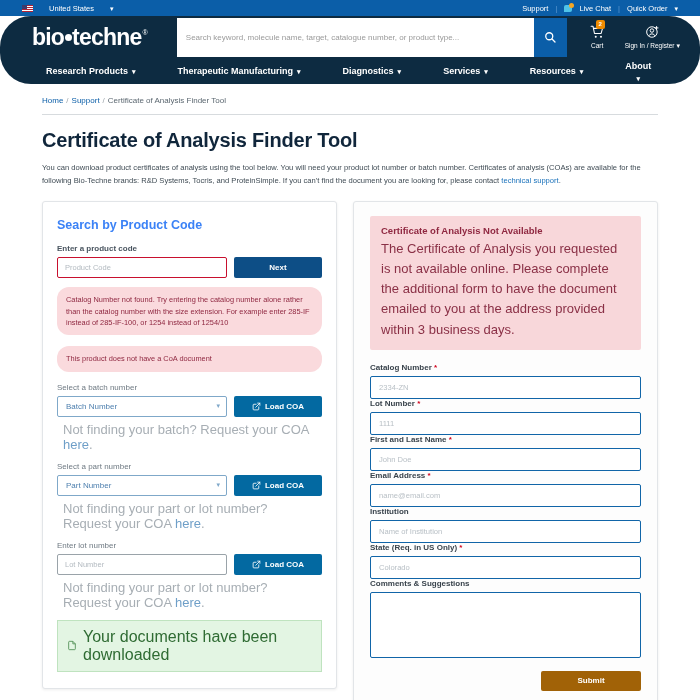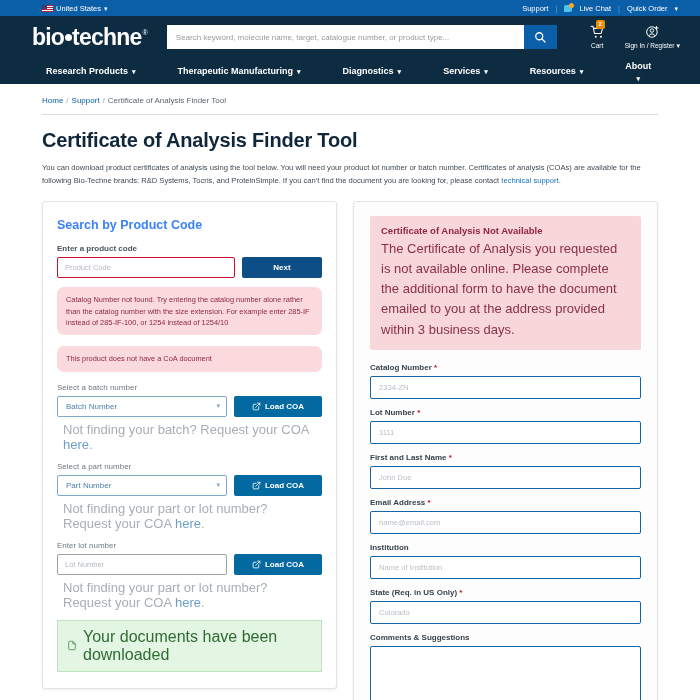--- a/index.html
+++ b/index.html
@@ -14,22 +14,22 @@
   .utility-bar {
     height: 16px;
     background: #0b5ea8;
     display: flex;
     align-items: center;
     font-size: 7.5px;
     color: #ffffff;
     padding: 0 14px;
   }
   .country-sel {
-    display: flex; align-items: center; gap: 3px;
-    margin-left: 28px;
+    display: flex; align-items: center; gap: 16px;
+    margin-left: 8px;
   }
   .flag {
     width: 11px; height: 7px;
     background:
       linear-gradient(#b22234 0 14%, #fff 14% 28%, #b22234 28% 42%, #fff 42% 57%,
                       #b22234 57% 71%, #fff 71% 85%, #b22234 85% 100%);
     position: relative; display: inline-block;
   }
   .flag::before {
     content: ""; position: absolute; left: 0; top: 0;
@@ -48,20 +48,21 @@
   .chat-icon::after {
     content: ""; position: absolute; right: -2px; top: -2px;
     width: 5px; height: 5px; background: #f5a623; border-radius: 50%;
   }
   .caret { font-size: 7px; line-height: 1; }
 
   
   .site-header {
     background: #0d2b41;
     padding: 0 14px;
+    border-radius: 31px;
   }
   .header-row {
     height: 42px;
     display: flex;
     align-items: center;
     gap: 14px;
   }
   .logo {
     display: flex; align-items: baseline;
     color: #ffffff;
@@ -80,22 +81,22 @@
     position: relative; top: -4px;
   }
   .logo .tm {
     font-size: 7px; font-weight: normal;
     position: relative; top: -10px; margin-left: 1px;
   }
   .search-wrap {
     flex: 1;
     max-width: 390px;
     display: flex;
-    height: 24px;
-    margin-left: 6px;
+    height: 39px;
+    margin-left: 16px;
   }
   .search-input {
     flex: 1;
     border: none;
     background: #ffffff;
     font-size: 8px;
     padding: 0 9px;
     color: #333;
     font-family: "Liberation Sans", sans-serif;
     outline: none;
@@ -227,26 +228,26 @@
   .btn {
     border: none;
     border-radius: 2px;
     font-size: 8px;
     font-weight: bold;
     color: #ffffff;
     cursor: pointer;
     font-family: "Liberation Sans", sans-serif;
     display: flex; align-items: center; justify-content: center; gap: 4px;
   }
-  .btn-next { background: #0d4e86; width: 80px; height: 21px; }
+  .btn-next { background: #0d4e86; width: 88px; height: 21px; }
   .btn-loadcoa { background: #0369a1; width: 88px; height: 21px; }
   .btn-submit { background: #a16207; width: 100px; height: 20px; }
 
   .alert {
-    border-radius: 7px;
+    border-radius: 12px;
     font-size: 7.4px;
     line-height: 1.55;
     padding: 7px 9px;
     margin: 9px 0 11px;
   }
   .alert-danger { background: #fadadd; color: #8f2740; }
   .alert-success {
     background: #e3f5e3; color: #2f6b33;
     border: 1px solid #bfe3bf;
     display: flex; align-items: center; gap: 6px;
@@ -290,21 +291,21 @@
     font-size: 9.5px;
     font-weight: bold;
     color: #8f2740;
     margin-bottom: 3px;
   }
   .alert-coa-body {
     font-size: 13px;
     line-height: 1.55;
     color: #8a3046;
   }
-  .form-group { margin-bottom: 9px; }
+  .form-group { }
   .form-label {
     font-size: 8px;
     font-weight: bold;
     color: #39434c;
     margin-bottom: 4px;
     display: block;
   }
   .req { color: #d0021b; }
   .form-input {
     width: 100%;

